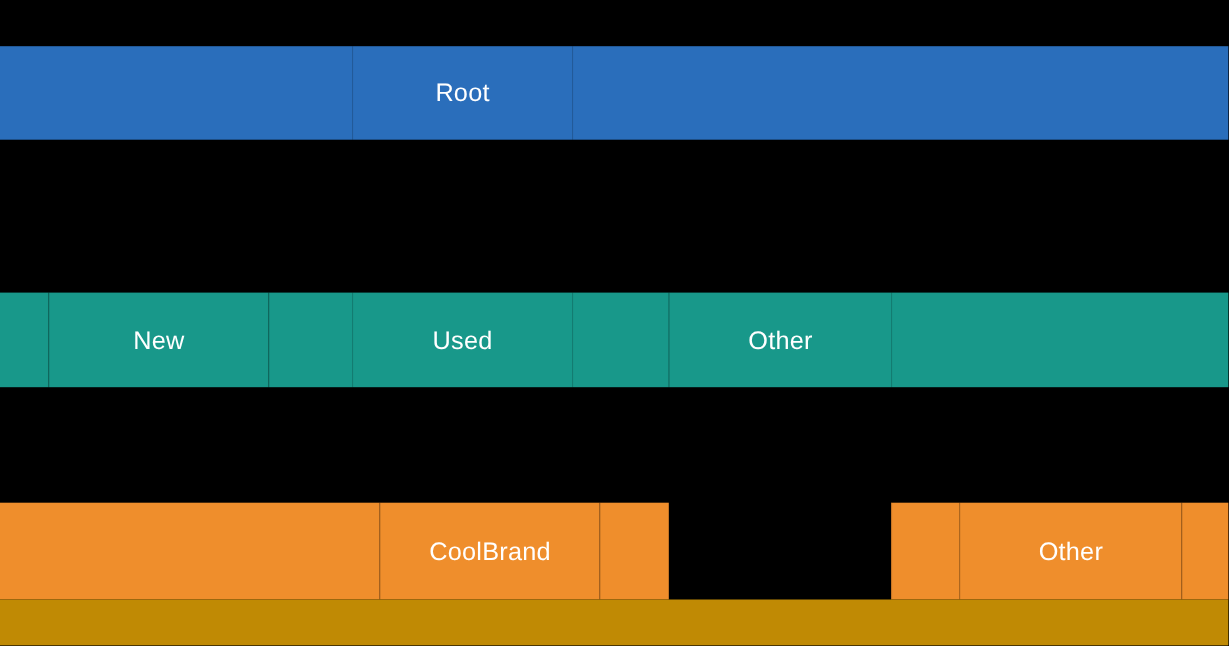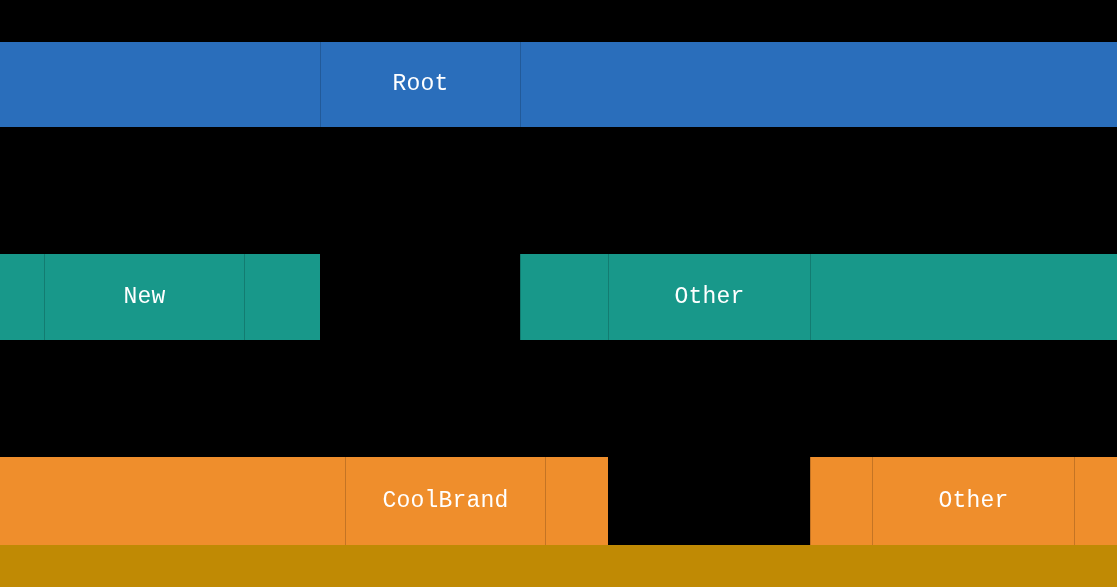--- a/index.html
+++ b/index.html
@@ -6,21 +6,21 @@
     margin: 0;
     padding: 0;
     background: #000000;
   }
   #chart-canvas {
     position: relative;
     width: 1117px;
     height: 587px;
     background: #000000;
     overflow: hidden;
-    font-family: Liberation Mono, monospace;
+    font-family: Liberation Sans, sans-serif;
   }
   .level-row {
     position: absolute;
     left: 0;
     width: 1117px;
   }
   .node {
     position: absolute;
     top: 0;
     height: 100%;
@@ -47,26 +47,29 @@
 <body>
 
 <div id="chart-canvas" style="background: rgb(0, 0, 0);">
     <div class="level-row" style="top: 42px; height: 85px;">
       <div class="node" style="left: 0px; width: 320px; background: rgb(42, 110, 187);"></div>
       <div class="node seam" style="left: 320px; width: 200px; background: rgb(42, 110, 187);">
         <span class="node-label">Root</span>
       </div>
       <div class="node seam" style="left: 520px; width: 597px; background: rgb(42, 110, 187);"></div>
     </div>
-    <div class="level-row" style="top: 254px; height: 86px;">
+    <div class="level-row" style="top: 266px; height: 86px;">
       <div class="node" style="left: 0px; width: 44px; background: rgb(24, 152, 138);"></div>
       <div class="node seam" style="left: 44px; width: 200px; background: rgb(24, 152, 138);">
         <span class="node-label">New</span>
       </div>
       <div class="node seam" style="left: 244px; width: 76px; background: rgb(24, 152, 138);"></div>
+      <div class="node seam" style="left: 320px; width: 200px; background: rgb(24, 152, 138);">
+        <span class="node-label">Used</span>
+      </div>
       <div class="node seam" style="left: 520px; width: 88px; background: rgb(24, 152, 138);"></div>
       <div class="node seam" style="left: 608px; width: 202px; background: rgb(24, 152, 138);">
         <span class="node-label">Other</span>
       </div>
       <div class="node seam" style="left: 810px; width: 307px; background: rgb(24, 152, 138);"></div>
     </div>
     <div class="level-row" style="top: 457px; height: 88px;">
       <div class="node" style="left: 0px; width: 345px; background: rgb(239, 142, 44);"></div>
       <div class="node seam" style="left: 345px; width: 200px; background: rgb(239, 142, 44);">
         <span class="node-label">CoolBrand</span>

